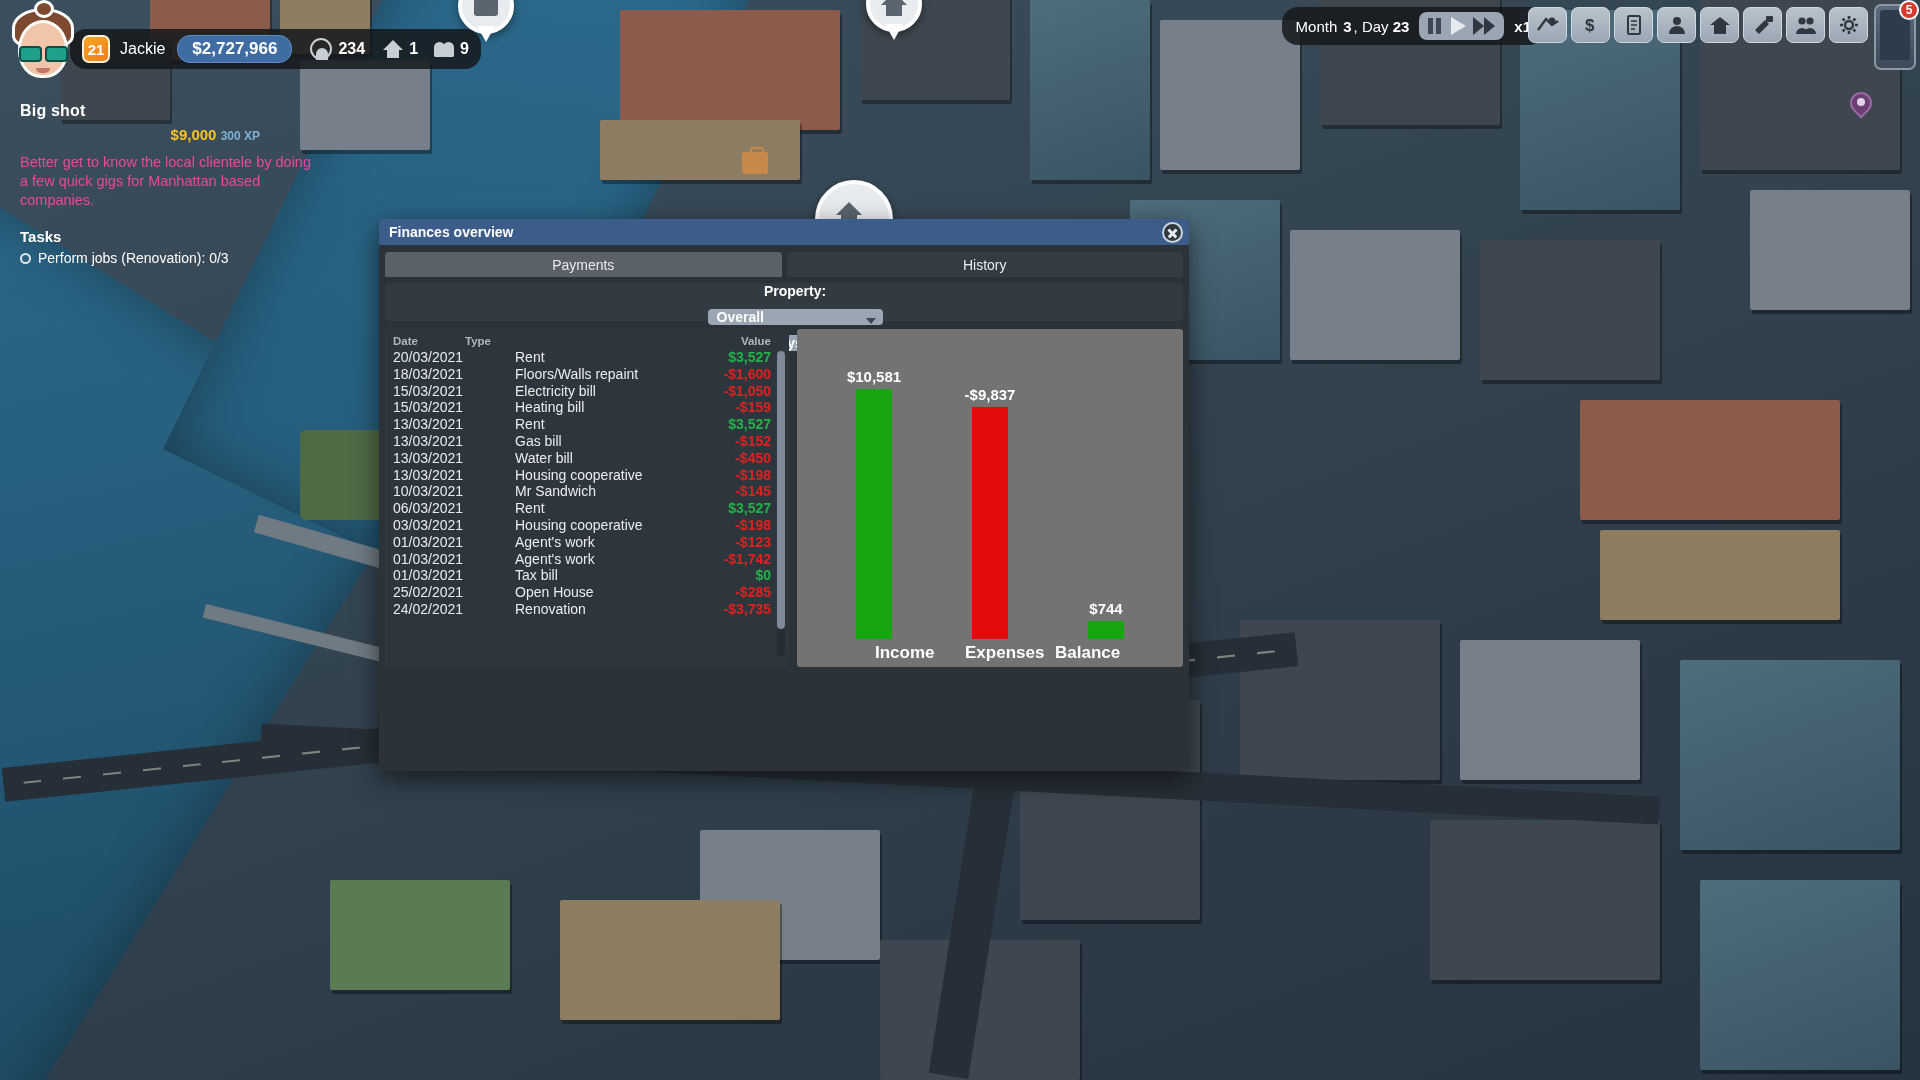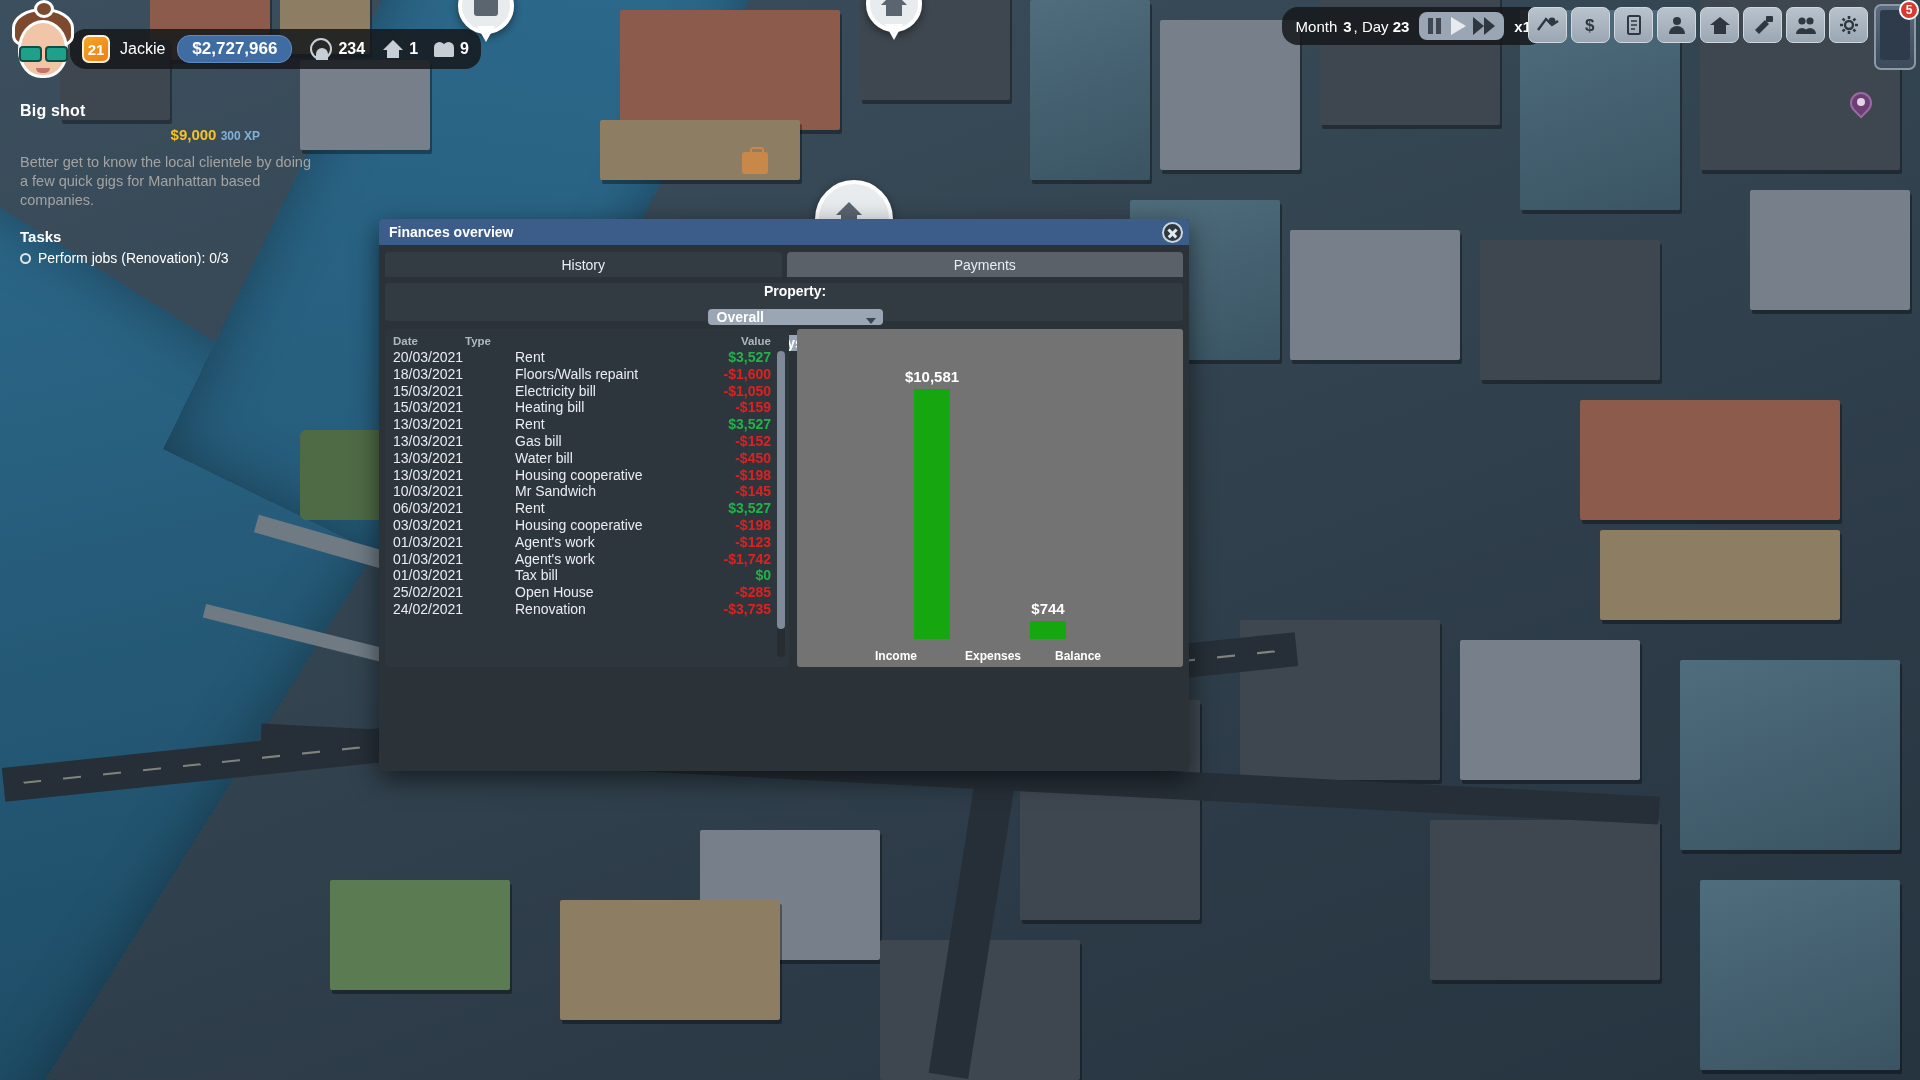--- a/index.html
+++ b/index.html
@@ -140,21 +140,21 @@
   #quest-pin {
     position:absolute; right:48px; top:92px;
     width:22px;height:28px;
   }
   #quest-pin .pin{
     width:22px;height:22px;border-radius:50% 50% 50% 0;
     background:#6b3f73; transform:rotate(-45deg);
     border:2px solid #9b6aa3;
   }
   #quest-pin .dot{position:absolute;left:7px;top:6px;width:8px;height:8px;border-radius:50%;background:#e5d3ea;}
-  #quest-desc { font-size:14.5px; line-height:19px; margin-top:10px; color:#a3a3a3;}
+  #quest-desc { font-size:14.5px; line-height:19px; margin-top:10px; color:#ec4899;}
   #tasks-label { margin-top:18px; font-weight:bold; font-size:15px;}
   .task-row { display:flex; align-items:center; gap:7px; margin-top:5px; font-size:14px;}
   .task-circle{width:11px;height:11px;border-radius:50%;border:2px solid #dfe5ea;}
 
   
   .marker {
     position:absolute; z-index:20;
     width:56px;height:66px;
   }
   .marker .bubble {
@@ -320,21 +320,21 @@
   .bargroup { width:60px; display:flex; flex-direction:column; align-items:center; height:100%; justify-content:flex-end;}
   .barval {
     font-size:15px; font-weight:bold; color:#ffffff; margin-bottom:4px;
     white-space:nowrap;
   }
   .bar { width:36px; }
   .bar.green { background:#16a60f; }
   .bar.red { background:#e30b0b; }
   .barlabel {
     position:absolute; bottom:4px;
-    font-size:12px; font-weight:bold; color:#ffffff;
+    font-size:17px; font-weight:bold; color:#ffffff;
   }
   #lbl-income{left:78px;}
   #lbl-expenses{left:168px;}
   #lbl-balance{left:258px;}
 </style>
 </head>
 <body>
 
 <div id="city">
   <div class="water" id="riverA"></div>
@@ -541,22 +541,22 @@
   <div class="badge">5</div>
 </div>
 
 <div id="dialog">
   <div id="dlg-title">
     <span>Finances overview</span>
   </div>
   <div id="dlg-close"></div>
 
   <div id="tabs">
+    <div class="tab active">Payments</div>
     <div class="tab inactive">History</div>
-    <div class="tab active">Payments</div>
   </div>
 
   <div id="filters">
     <span class="lbl">Property:</span>
     <div class="select" id="sel-property">
       <span>Overall</span>
       <span class="caret"></span>
     </div>
     <div class="select" id="sel-range">
       <span>30 days</span>
@@ -659,20 +659,24 @@
       </div>
     </div>
 
     <div id="chartpane">
       <div id="chart">
           <div class="bargroup">
             <div class="barval">$10,581</div>
             <div class="bar green" style="height: 250px; background: rgb(22, 166, 15);"></div>
           </div>
           <div class="bargroup">
+            <div class="barval">-$9,837</div>
+            <div class="bar red" style="height: 232px; background: rgb(227, 11, 11);"></div>
+          </div>
+          <div class="bargroup">
             <div class="barval">$744</div>
             <div class="bar green" style="height: 18px; background: rgb(22, 166, 15);"></div>
           </div>
         </div>
       <div class="barlabel" id="lbl-income">Income</div>
       <div class="barlabel" id="lbl-expenses">Expenses</div>
       <div class="barlabel" id="lbl-balance">Balance</div>
     </div>
   </div>
 </div>

